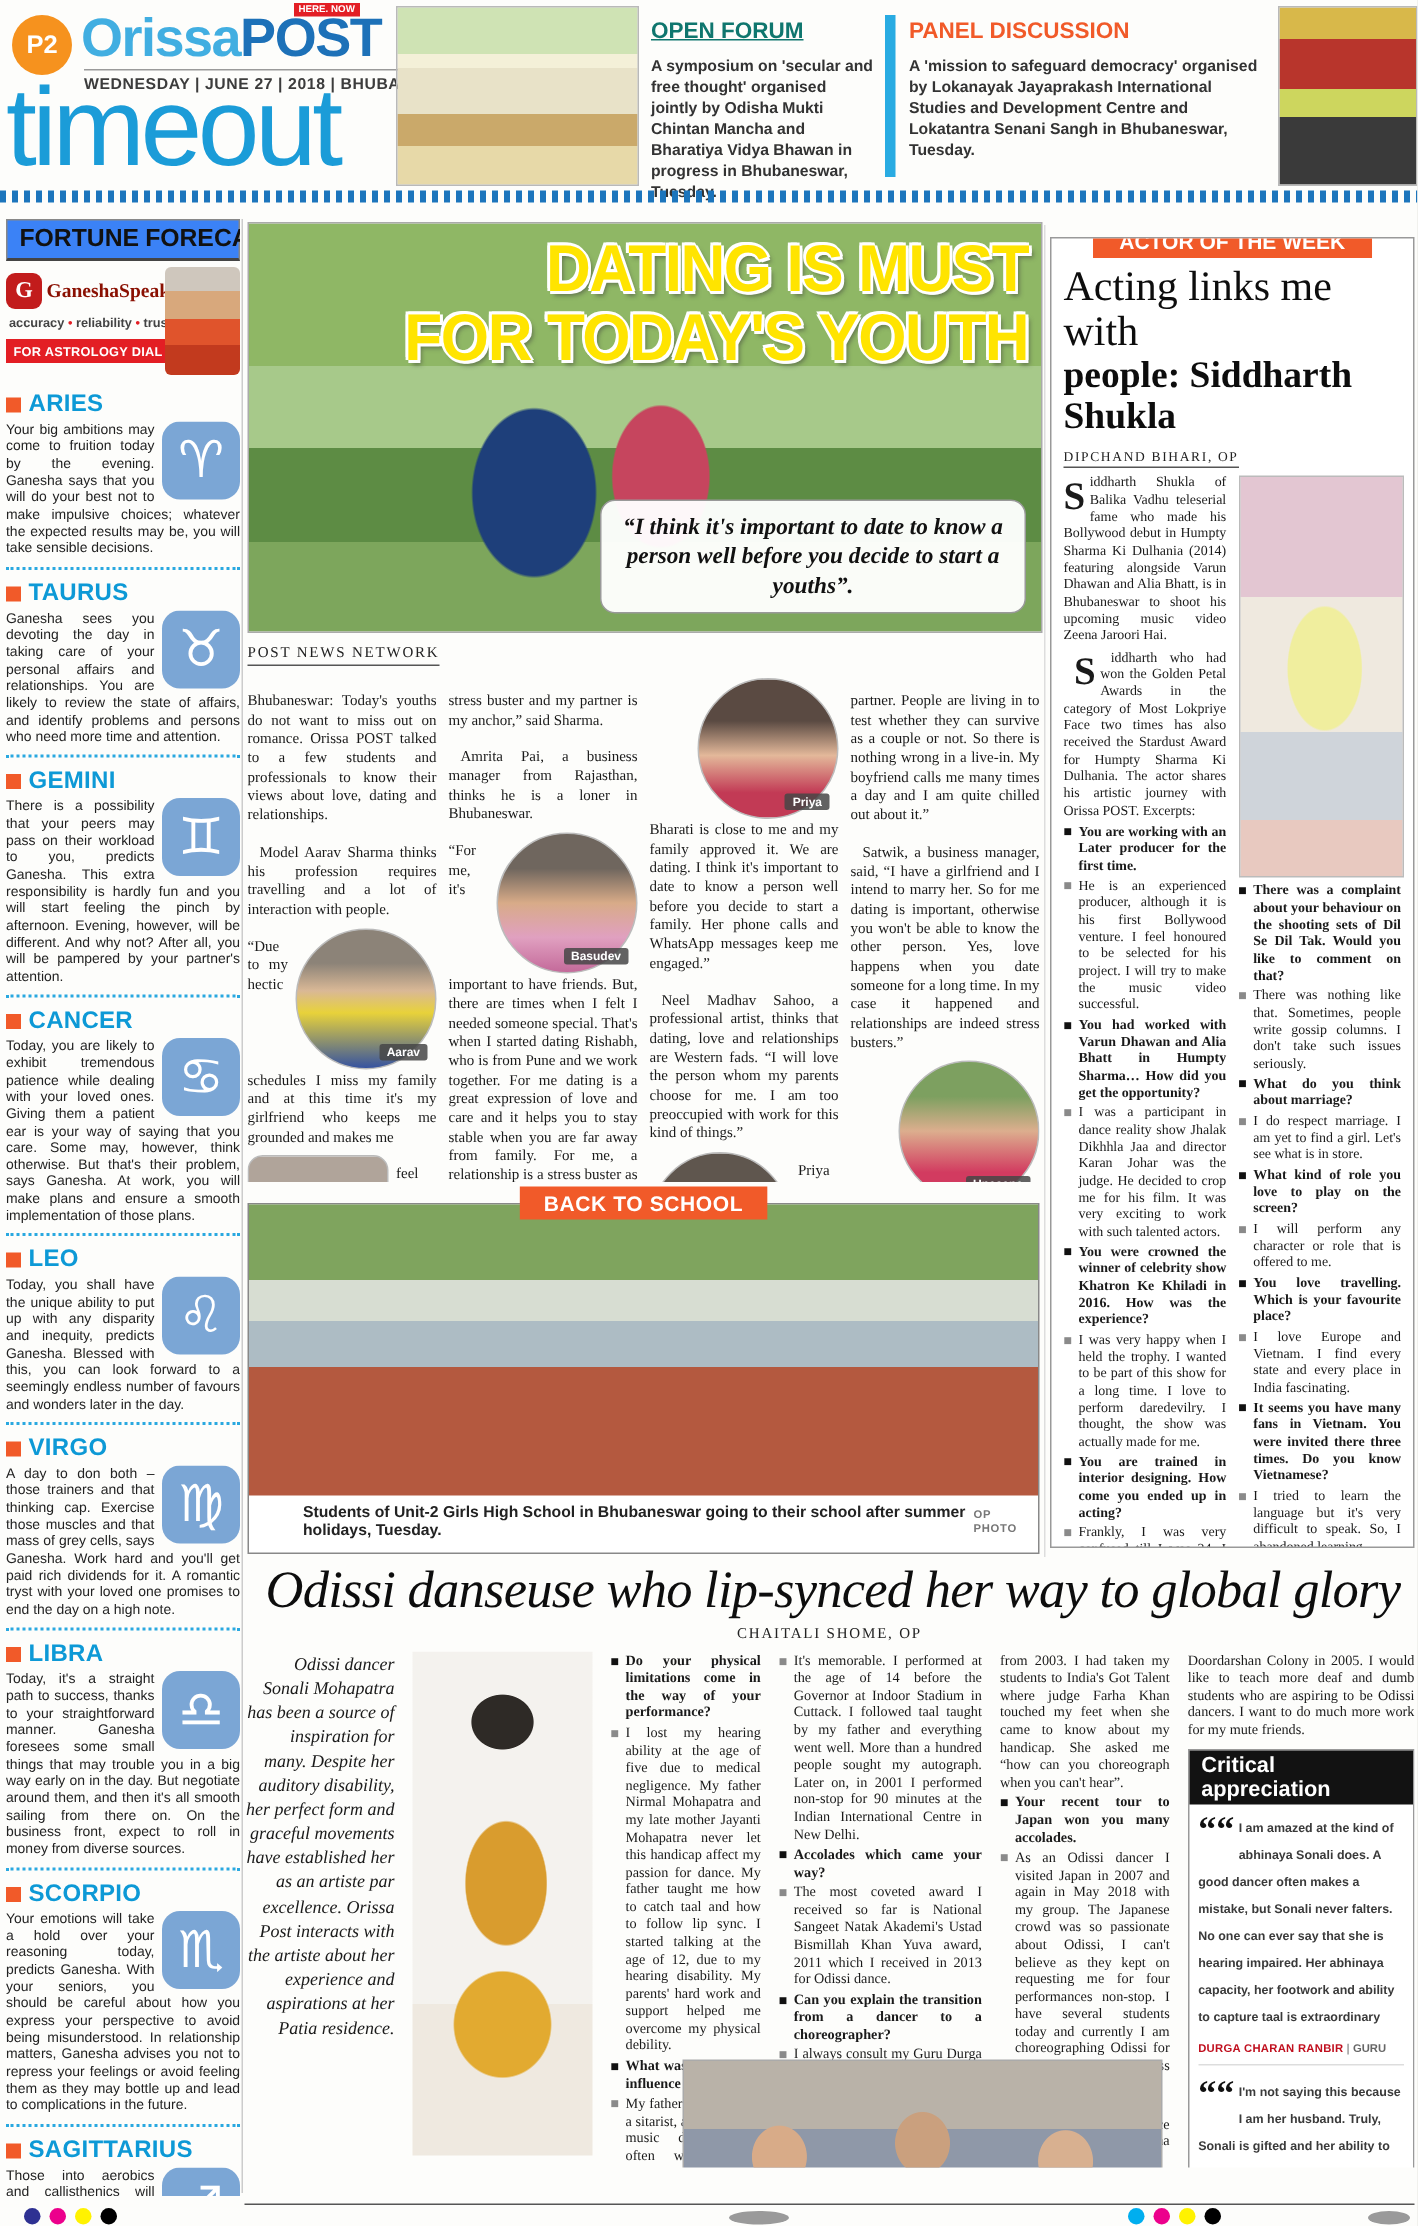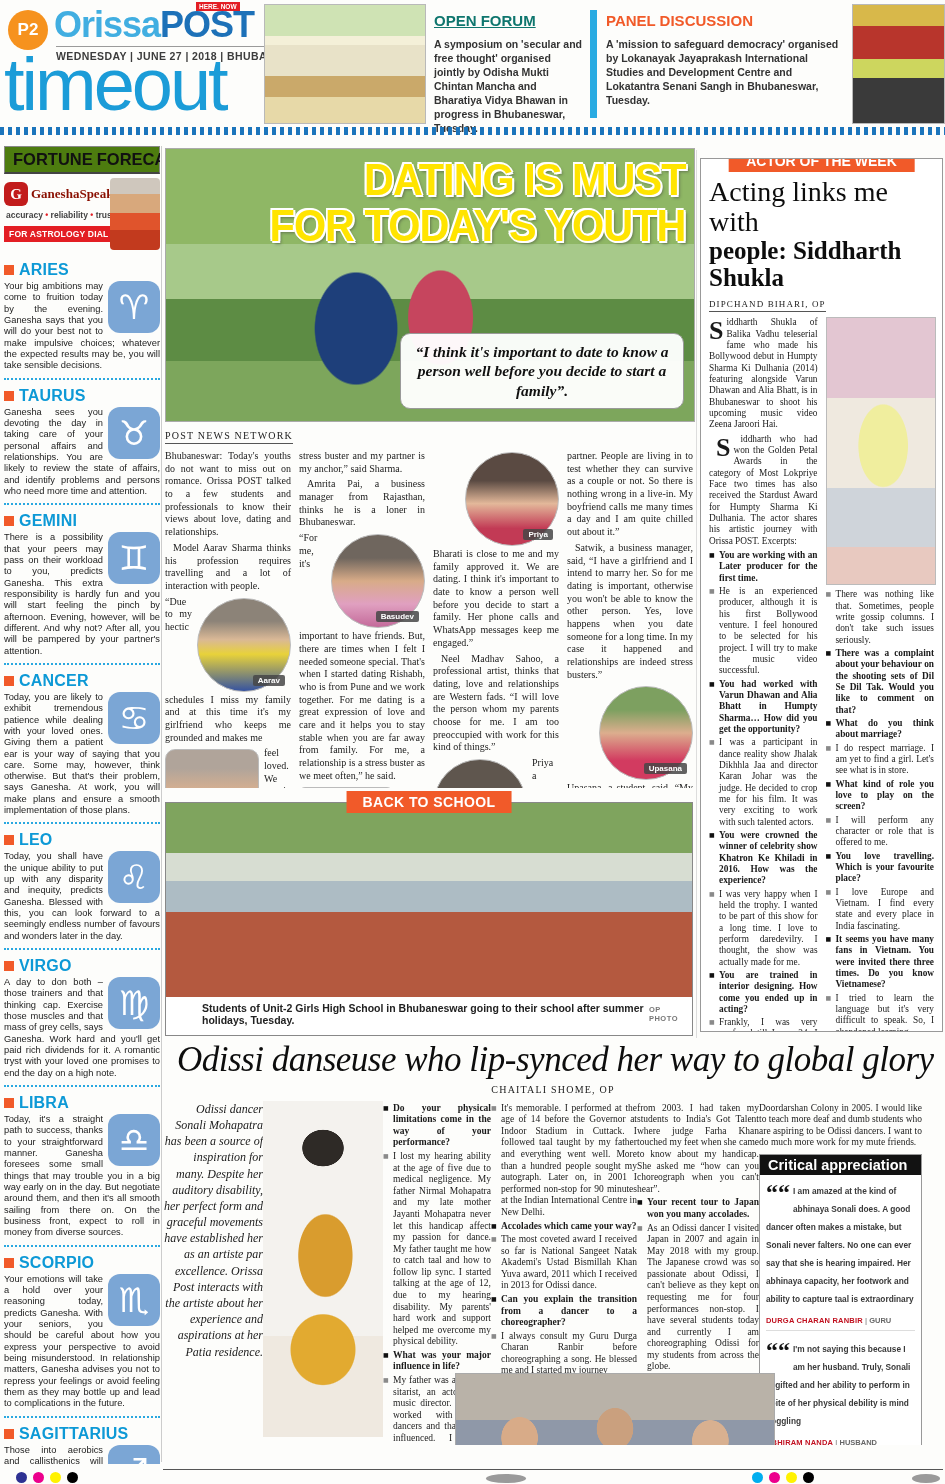--- a/index.html
+++ b/index.html
@@ -26,21 +26,21 @@
   .fhead{font:800 15px "Liberation Sans",sans-serif;}
   .forum .fhead{color:#0f766e;text-decoration:underline;} .panel .fhead{color:#f15a29;}
   .ftext{margin-top:9px;font:700 10.5px/1.33 "Liberation Sans",sans-serif;color:#333;}
   .vbar{left:590px;top:10px;width:7px;height:108px;background:#29abe2;}
   .dash-strip{left:0;top:127px;width:945px;height:8px;
      background:repeating-linear-gradient(90deg,#1c75bc 0 4px,transparent 4px 8px);}
 
   
   .fortune{left:4px;top:146px;width:156px;height:1318px;overflow:hidden;}
   .ff-title{display:flex;align-items:center;gap:4px;border:1px solid #888;border-bottom:2px solid #444;
-            padding:3px 4px;background:#4d7c0f;}
+            padding:3px 4px;background:#3b82f6;}
   .ff-red{width:8px;height:16px;background:#e31e24;}
   .ff-t1{font:700 16.5px "Liberation Sans",sans-serif;color:#111;}
   .ff-t2{font:900 16.5px "Liberation Sans",sans-serif;color:#111;}
   .ganesha{position:relative;height:76px;margin-top:4px;}
   .g-logo{position:absolute;left:0;top:4px;width:24px;height:24px;border-radius:6px;background:#c21c1c;color:#fff;
           display:flex;align-items:center;justify-content:center;font:800 15px "Liberation Serif",serif;}
   .g-brand{position:absolute;left:27px;top:8px;font:700 13px "Liberation Serif",serif;color:#8a1002;}
   .g-tag{position:absolute;left:2px;top:32px;font:700 8.5px "Liberation Sans",sans-serif;color:#444;}
   .g-tag .rd{color:#e31e24;}
   .g-dial{position:absolute;left:0;top:48px;background:#e31e24;color:#fff;font:800 8.5px "Liberation Sans",sans-serif;
@@ -68,21 +68,21 @@
      font:800 44px/1.04 "Liberation Sans",sans-serif;letter-spacing:-1px;color:#ffe400;
      text-shadow:-2px 0 #fff,2px 0 #fff,0 -2px #fff,0 2px #fff,2px 2px #fff,-2px -2px #fff,3px 3px 3px rgba(60,60,60,.5);
      transform:scaleX(.94);transform-origin:right top;}
   .hero-quote{position:absolute;right:10px;bottom:12px;width:262px;background:rgba(255,255,255,.96);
      border:1px solid #999;border-radius:10px;padding:8px 10px;
      font:700 italic 15.5px/1.25 "Liberation Serif",serif;text-align:center;color:#111;}
   .pnn{margin-top:8px;font:400 10px "Liberation Serif",serif;letter-spacing:1.2px;color:#222;
        border-bottom:1.5px solid #555;display:inline-block;padding-bottom:2px;}
   .ncols{display:flex;gap:8px;margin-top:6px;height:338px;overflow:hidden;}
   .ncol{flex:1;min-width:0;}
-  .ncol p{margin:0 0 3px;font:10px/1.27 "Liberation Serif",serif;text-align:justify;}
+  .ncol p{margin:12px 0 3px;font:10px/1.27 "Liberation Serif",serif;text-align:justify;}
   .ncol p + p{text-indent:8px;}
   .cphoto{position:relative;width:92px;height:92px;border-radius:50%;border:1px solid #bbb;}
   .cphoto.right{float:right;margin:2px 0 2px 5px;}
   .cphoto.left{float:left;margin:2px 5px 2px 0;}
   .ptag{position:absolute;bottom:5px;right:5px;background:rgba(70,70,70,.85);color:#fff;
         font:700 8px "Liberation Sans",sans-serif;padding:1px 5px;border-radius:2px;white-space:nowrap;text-align:center;}
   .p-aarav{background:linear-gradient(180deg,#8c8378 24%,#d9b896 44%,#e8d23a 60%,#3653a0 100%);}
   .p-amrita{border-radius:10px;background:linear-gradient(180deg,#b0a49a 20%,#d8b090 45%,#d94f3d 70%,#b23b2e 100%);}
   .p-basudev{background:linear-gradient(180deg,#6f665e 25%,#d8ab88 50%,#e0a0c0 75%,#c46a9a 100%);}
   .p-neel{border-radius:6px;background:linear-gradient(180deg,#8a939b 20%,#d7b291 45%,#3d4f8a 75%,#32406e 100%);}
@@ -124,21 +124,21 @@
      font-family:"DejaVu Sans",sans-serif;}
   ul.qa-list li.q{font-weight:700;}
   ul.qa-list li.a::before{color:#8a8a8a;}
   ul.qa-list li.cont::before{content:none;}
   ul.qa-list li.cont{padding-left:0;}
 
   
   .odissi{left:163px;top:1042px;width:780px;height:426px;}
   .od-head{font:italic 400 35px/1.05 "Liberation Serif",serif;color:#0d0d0d;letter-spacing:-.5px;padding-left:14px;}
   .od-by{text-align:center;font:400 10px "Liberation Serif",serif;letter-spacing:1.2px;color:#222;margin-top:5px;}
-  .od-row{position:relative;display:flex;gap:0;margin-top:6px;height:344px;overflow:hidden;}
+  .od-row{position:relative;display:flex;gap:12px;margin-top:6px;height:344px;overflow:hidden;}
   .od-intro{width:100px;min-width:100px;font:italic 12px/1.35 "Liberation Serif",serif;text-align:right;color:#1a1a1a;}
   .dancer{width:120px;min-width:120px;height:336px;
      background:
        radial-gradient(34px 30px at 50% 14%,#2e2a26 60%,rgba(0,0,0,0) 62%),
        radial-gradient(46px 70px at 52% 46%,#d99c2e 58%,rgba(0,0,0,0) 60%),
        radial-gradient(55px 60px at 50% 74%,#e2aa30 58%,rgba(0,0,0,0) 60%),
        linear-gradient(180deg,#f4f2ee 0 70%,#efe9e0 70% 100%);}
   .odcol{min-width:0;}
   .odc1{width:108px;} .odc2{width:146px;} .odc3{width:122px;} .odc4{width:163px;}
   .odcol ul.qa-list li{font-size:9.5px;}
@@ -318,21 +318,21 @@
 
     </div>
   </div>
 
   <div class="abs center">
     <div class="hero">
       <div class="hero-head">
         <div>DATING IS MUST</div>
         <div>FOR TODAY'S YOUTH</div>
       </div>
-      <div class="hero-quote">“I think it's important to date to know a person well before you decide to start a family”.</div>
+      <div class="hero-quote">“I think it's important to date to know a person well before you decide to start a youths”.</div>
     </div>
     <div class="pnn">POST NEWS NETWORK</div>
     <div class="ncols">
       <div class="ncol">
         <p>Bhubaneswar: Today's youths do not want to miss out on romance. Orissa POST talked to a few students and professionals to know their views about love, dating and relationships.</p>
         <p>Model Aarav Sharma thinks his profession requires travelling and a lot of interaction with people.</p>
         <div class="cphoto right p-aarav">
             <span class="ptag">Aarav</span>
           </div>
         <p>“Due to my hectic schedules I miss my family and at this time it's my girlfriend who keeps me grounded and makes me</p>
@@ -400,22 +400,22 @@
             <li class="qa a">I was a participant in dance reality show Jhalak Dikhhla Jaa and director Karan Johar was the judge. He decided to crop me for his film. It was very exciting to work with such talented actors.</li>
             <li class="qa q">You were crowned the winner of celebrity show Khatron Ke Khiladi in 2016. How was the experience?</li>
             <li class="qa a">I was very happy when I held the trophy. I wanted to be part of this show for a long time. I love to perform daredevilry. I thought, the show was actually made for me.</li>
             <li class="qa q">You are trained in interior designing. How come you ended up in acting?</li>
             <li class="qa a">Frankly, I was very confused till I was 24. I didn't plan anything. Afterwards, I started taking my life seriously. I had interest in interior designing but I didn't want an arm chair job. A time came, when I started modelling and appeared in advertisements. Eventually, I started liking the field and now I am here. I love sports but I never thought of making it a career.</li>
         </ul>
       </div>
       <div class="acol">
         <div class="sid-photo"></div>
         <ul class="qa-list">
-          <li class="qa a">There was nothing like that. Sometimes, people write gossip columns. I don't take such issues seriously.</li>
-            <li class="qa q">There was a complaint about your behaviour on the shooting sets of Dil Se Dil Tak. Would you like to comment on that?</li>
+          <li class="qa q">There was a complaint about your behaviour on the shooting sets of Dil Se Dil Tak. Would you like to comment on that?</li>
+            <li class="qa a">There was nothing like that. Sometimes, people write gossip columns. I don't take such issues seriously.</li>
             <li class="qa q">What do you think about marriage?</li>
             <li class="qa a">I do respect marriage. I am yet to find a girl. Let's see what is in store.</li>
             <li class="qa q">What kind of role you love to play on the screen?</li>
             <li class="qa a">I will perform any character or role that is offered to me.</li>
             <li class="qa q">You love travelling. Which is your favourite place?</li>
             <li class="qa a">I love Europe and Vietnam. I find every state and every place in India fascinating.</li>
             <li class="qa q">It seems you have many fans in Vietnam. You were invited there three times. Do you know Vietnamese?</li>
             <li class="qa a">I tried to learn the language but it's very difficult to speak. So, I abandoned learning.</li>
         </ul>
       </div>

